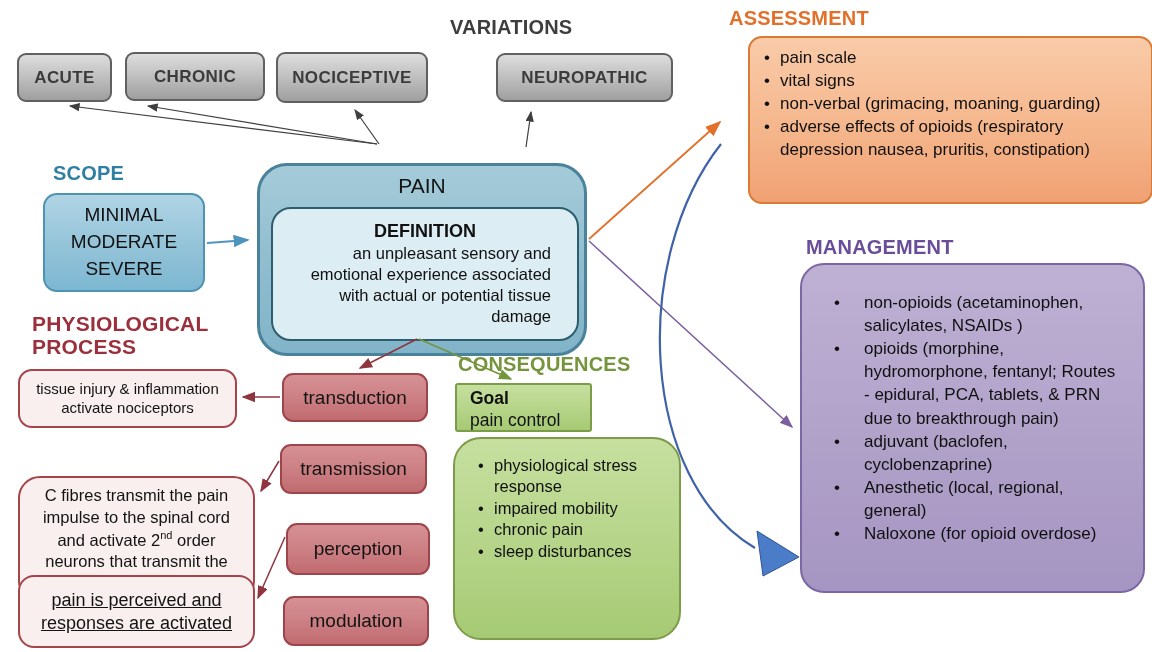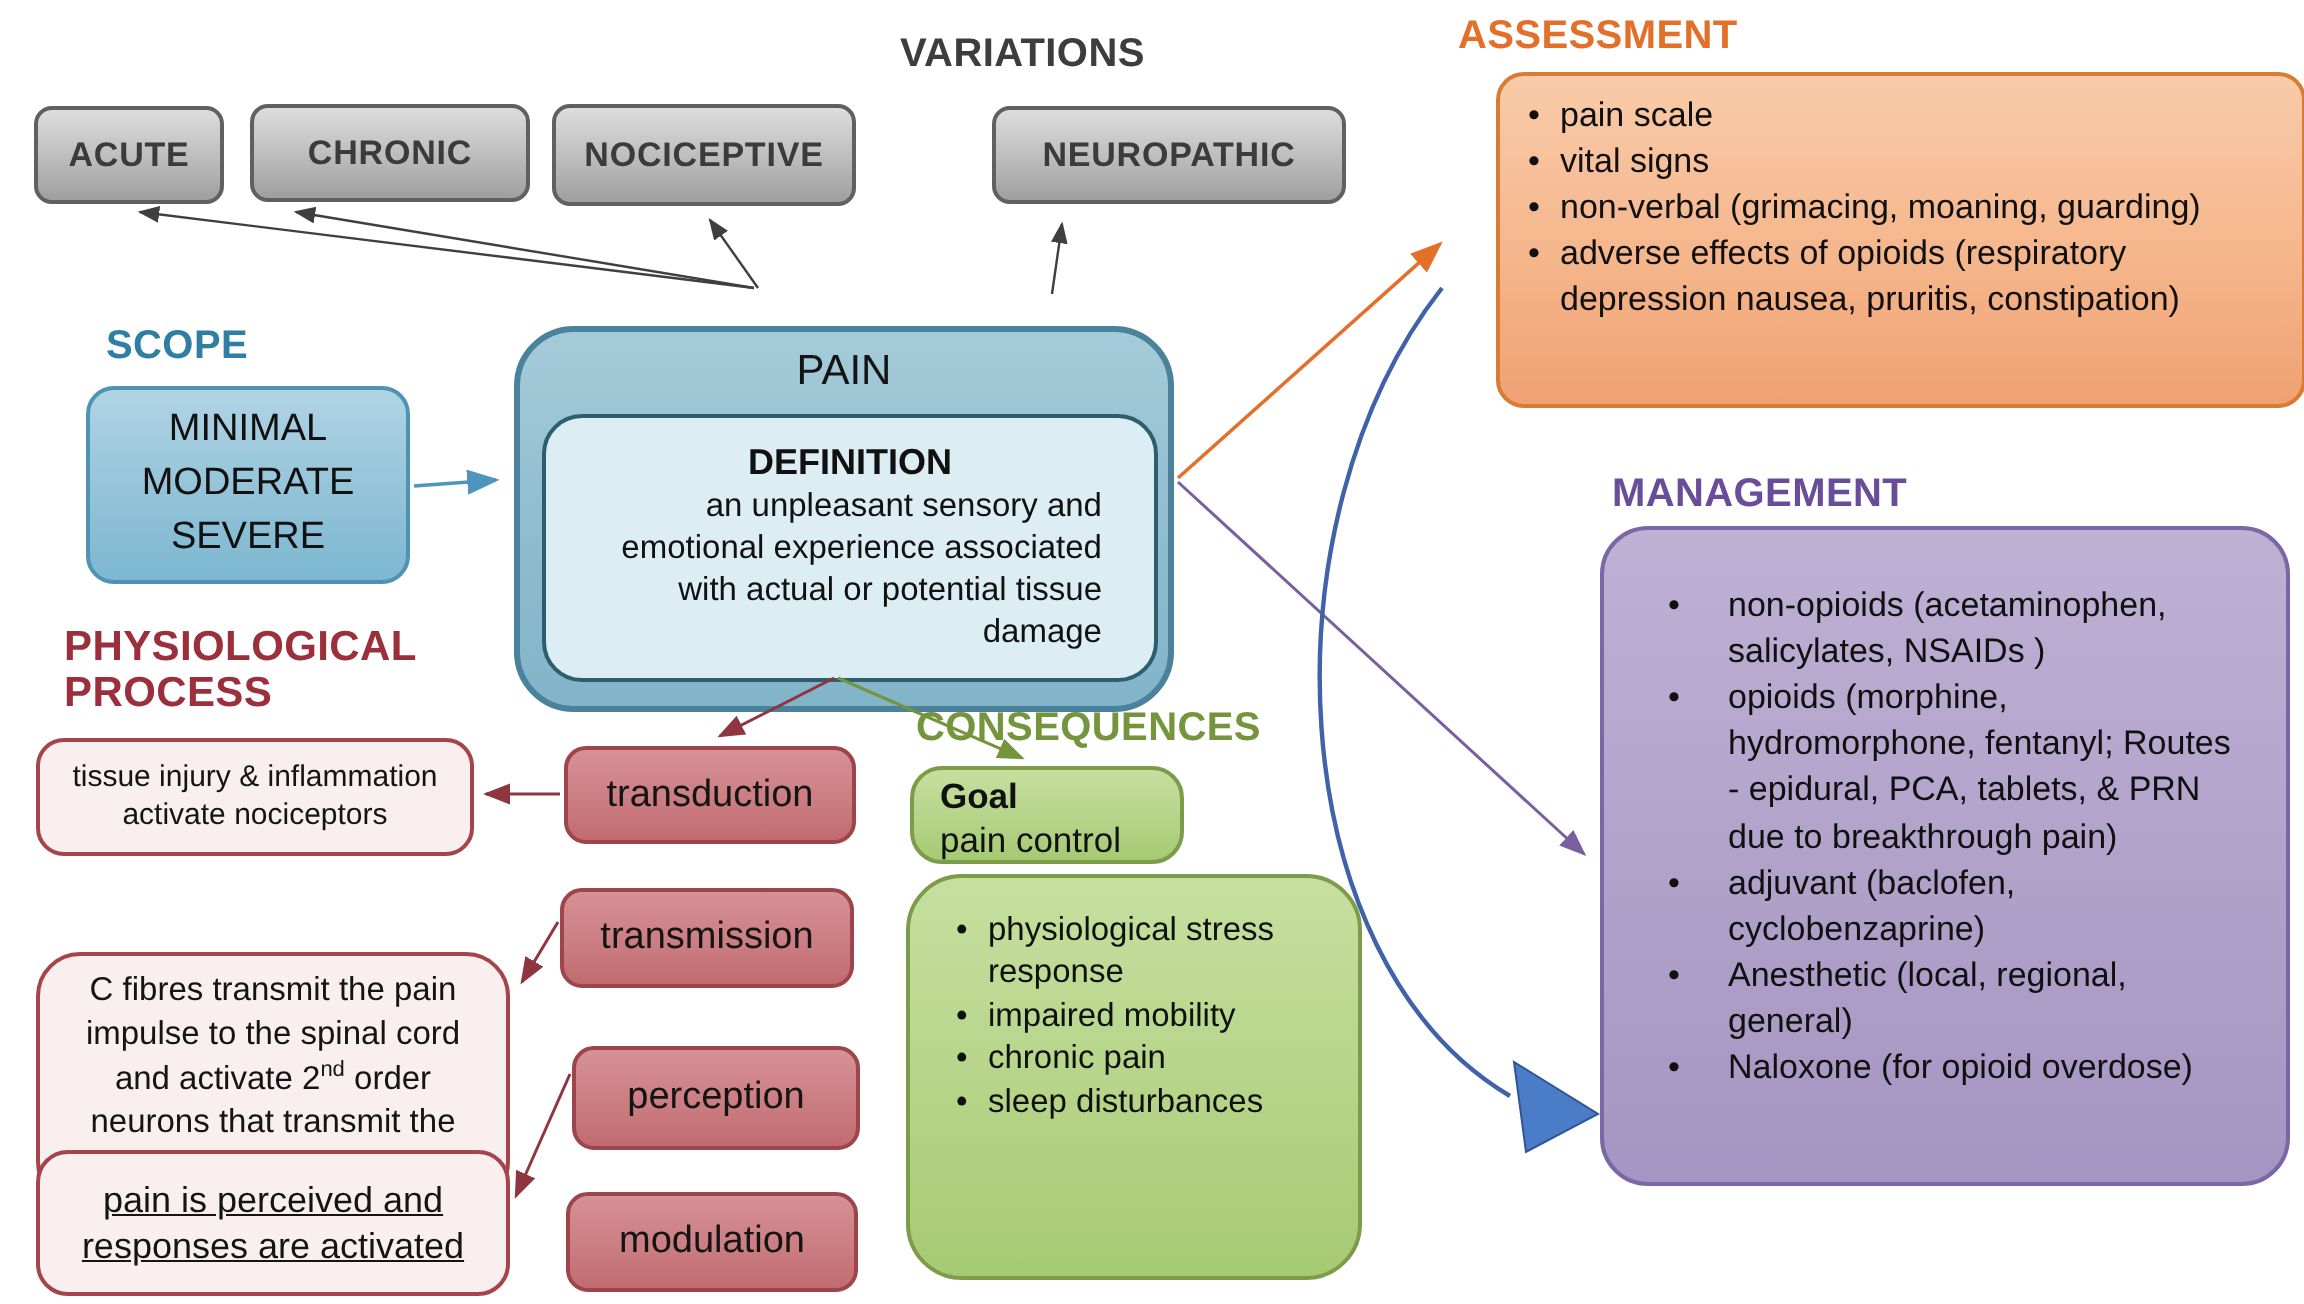--- a/index.html
+++ b/index.html
@@ -63,21 +63,21 @@
   .pinkbox{background:#f8efee;border:2px solid #a5444b;display:flex;align-items:center;justify-content:center;
            text-align:center;color:#141414;}
   .b-pink1{left:18px;top:369px;width:219px;height:59px;border-radius:14px;font-size:15px;line-height:1.22;}
   .b-pink1 .txt{max-width:190px;}
   .b-pink2{left:18px;top:436px;width:237px;height:127px;border-radius:22px;font-size:16.5px;line-height:1.3;margin-top:40px;}
   .b-pink2 .txt{max-width:208px;}
   .b-pink3{left:18px;top:575px;width:237px;height:73px;border-radius:16px;font-size:18px;line-height:1.25;text-decoration:underline;}
   .b-pink3 .txt{max-width:215px;}
   sup{font-size:11px;}
 
-  .goal-box{left:455px;top:383px;width:137px;height:49px;border-radius:16px;
+  .goal-box{left:455px;top:383px;width:137px;height:49px;border-radius:3px;
             background:linear-gradient(180deg,#c6df9f 0%,#b5d488 55%,#a6ca74 100%);
             border:2px solid #7d9c49;padding:3px 0 0 13px;font-size:17.5px;line-height:1.25;}
   .goal-label{font-weight:800;}
   .compl-box{left:453px;top:437px;width:228px;height:203px;border-radius:28px;
              background:linear-gradient(180deg,#c6df9f 0%,#b5d488 55%,#a6ca74 100%);
              border:2px solid #7d9c49;padding:16px 10px 8px 20px;}
   .compl-title{font-weight:800;font-size:17px;line-height:1.25;max-width:170px;margin-bottom:2px;}
   .compl-box .bullets{font-size:16.5px;line-height:1.3;}
   .compl-box .bullets li{padding-left:19px;}
   .compl-box .bullets li::before{left:3px;}

